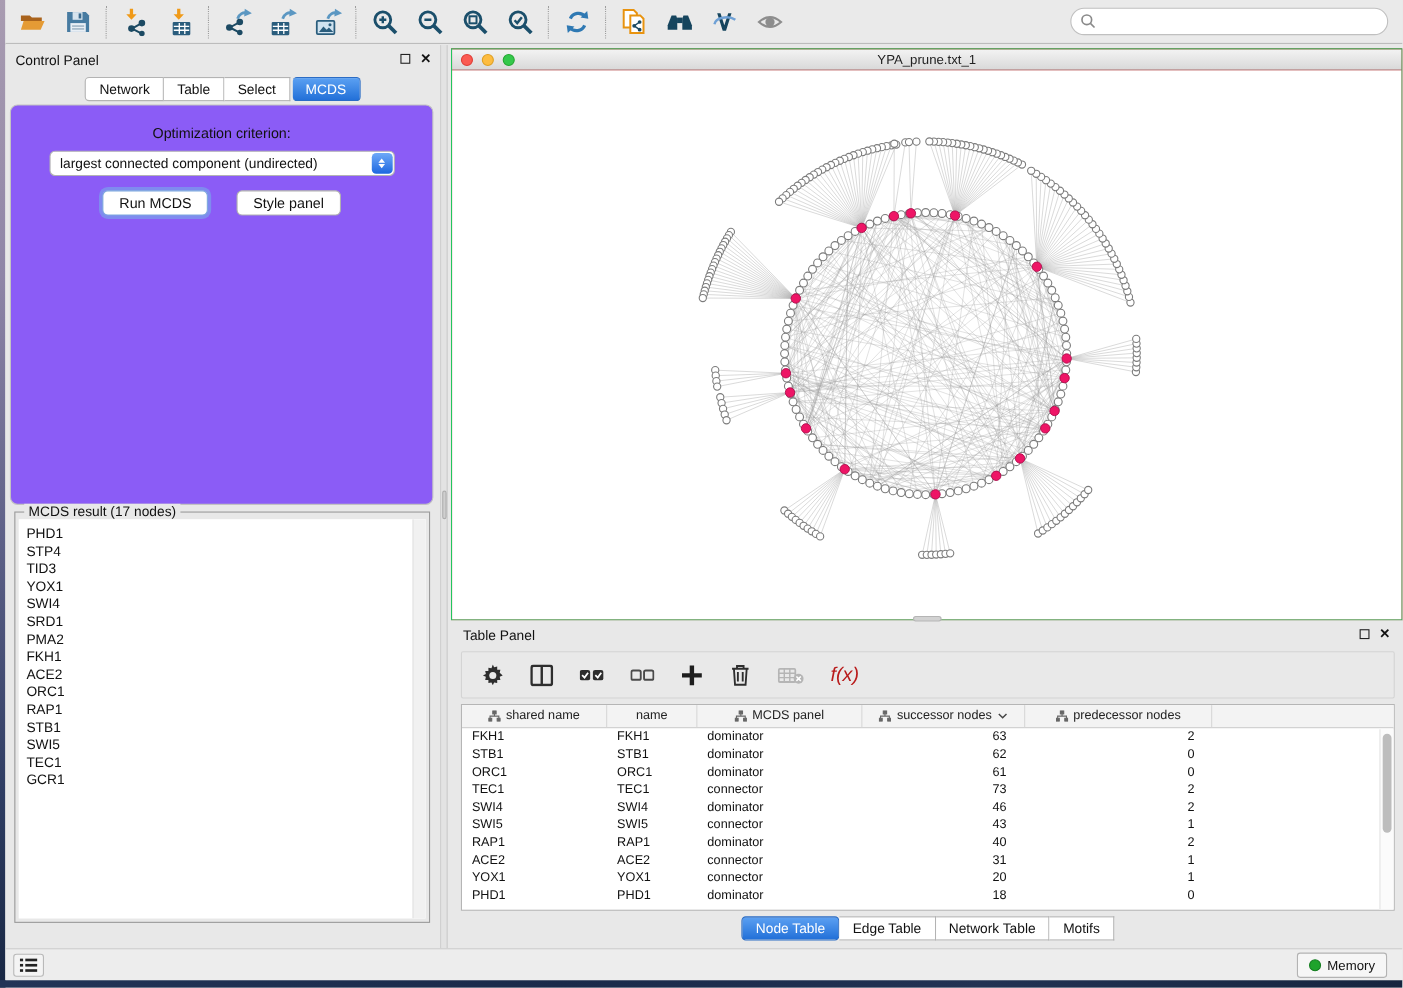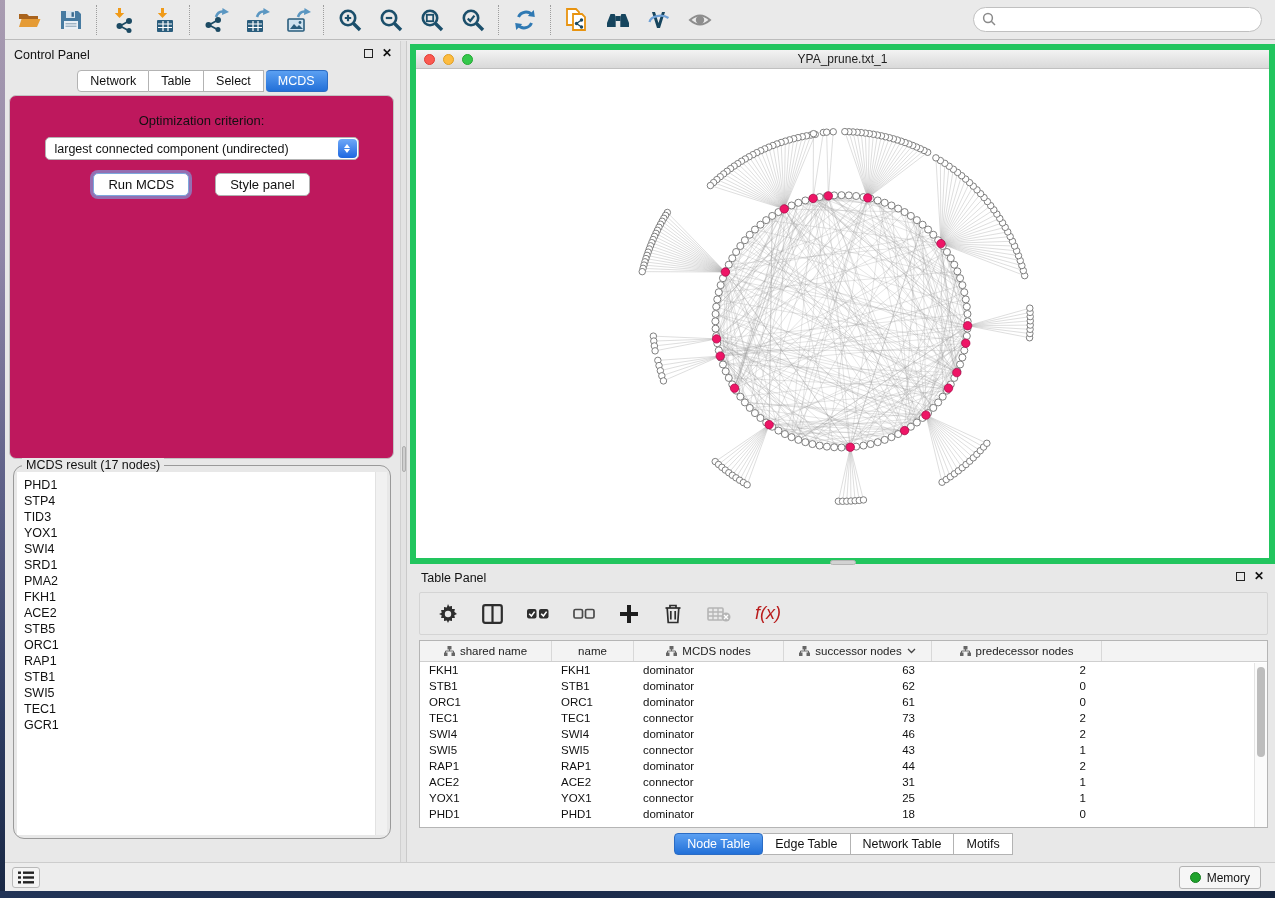--- a/index.html
+++ b/index.html
@@ -22,45 +22,45 @@
   .control-panel{position:absolute;left:0;top:0;bottom:0;width:395px;background:#e8e8e8;}
   .cp-header{position:relative;height:27px;}
   .panel-title{position:absolute;left:9px;top:7px;font-size:12.5px;color:#111;}
   .panel-icons{position:absolute;right:8px;top:7px;display:flex;gap:9px;align-items:center;}
   .float-icon{width:9px;height:9px;border:1.6px solid #222;display:inline-block;}
   .close-icon{font-size:12px;font-weight:700;color:#111;line-height:10px;}
   .cp-tabs{position:absolute;left:0;right:0;top:29px;display:flex;justify-content:center;}
   .tab{font-size:12.5px;padding:3px 12px;background:#fff;border:1px solid #b3b3b3;border-left:none;color:#111;}
   .tab:first-child{border-left:1px solid #b3b3b3;border-radius:4px 0 0 4px;}
   .tab.active{background:linear-gradient(#5ba0f2,#2270d8);border-color:#2b6cc4;color:#fff;border-radius:4px;margin-left:2px;}
-  .cp-body{position:absolute;left:4px;right:6px;top:54px;height:364px;background:#be185d;border:1px solid #c2c2c2;border-radius:7px;}
+  .cp-body{position:absolute;left:4px;right:6px;top:54px;height:364px;background:#8b5cf6;border:1px solid #c2c2c2;border-radius:7px;}
   .opt-label{margin-top:17px;text-align:center;font-size:13px;color:#111;}
   .select-row{display:flex;justify-content:center;margin-top:9px;}
   .mac-select{position:relative;width:314px;height:23px;background:#fff;border:1px solid #b3b3b3;border-radius:5px;display:flex;align-items:center;}
   .mac-select .sel-text{font-size:12.5px;color:#111;padding-left:9px;white-space:nowrap;}
   .sel-stepper{position:absolute;right:1px;top:1px;width:19px;height:19px;border-radius:4px;background:linear-gradient(#6fa9f8,#1d67e0);display:flex;flex-direction:column;align-items:center;justify-content:center;gap:1px;}
   .sel-stepper i{width:0;height:0;border-left:3.5px solid transparent;border-right:3.5px solid transparent;}
   .sel-stepper .up{border-bottom:4.5px solid #fff;}
   .sel-stepper .dn{border-top:4.5px solid #fff;}
   .btn-row{display:flex;justify-content:center;gap:26px;margin-top:13px;}
   .mac-btn{height:23px;background:#fff;border:1px solid #b0b0b0;border-radius:5px;font-size:13px;color:#111;padding:0 14px;display:flex;align-items:center;}
   .mac-btn.focused{border-color:#7da8dd;box-shadow:0 0 0 3px rgba(120,170,235,.6);}
-  .groupbox{position:absolute;left:8px;right:9px;top:424px;height:374px;border:1px solid #9a9a9a;border-radius:11px;}
+  .groupbox{position:absolute;left:8px;right:9px;top:424px;height:374px;border:1px solid #9a9a9a;border-radius:0;}
   .groupbox-legend{position:absolute;top:-8px;left:8px;background:#e8e8e8;padding:0 4px;font-size:12.5px;color:#111;}
   .mcds-list{position:absolute;left:3px;right:3px;top:6px;bottom:3px;background:#fff;overflow:hidden;}
   .mcds-scroll{position:absolute;right:0;top:0;bottom:0;width:12px;background:#f1f1f1;border-left:1px solid #e2e2e2;}
   .mcds-item{font-size:12.5px;line-height:16px;padding-left:7px;color:#111;}
   .mcds-items{padding-top:5px;}
 
   .v-splitter{position:absolute;left:395px;top:0;bottom:0;width:7px;background:#e3e3e3;border-left:1px solid #d0d0d0;border-right:1px solid #cacaca;}
   .v-handle{position:absolute;left:1px;top:405px;width:4px;height:26px;background:#cfcfcf;border:1px solid #aeaeae;border-radius:3px;}
 
   .right-area{position:absolute;left:402px;right:0;top:0;bottom:0;}
   
-  .network-window{position:absolute;left:3px;right:0;top:3px;height:520px;border:6px solid #22c55e;background:#b91c1c;}
+  .network-window{position:absolute;left:3px;right:0;top:3px;height:520px;border:1px solid #22c55e;background:#b91c1c;}
   .net-titlebar{position:relative;height:19px;background:linear-gradient(#f3f3f3,#d9d9d9);border-bottom:1px solid #c0c0c0;}
   .traffic{position:absolute;left:8px;top:4px;display:flex;gap:8px;}
   .light{width:11px;height:11px;border-radius:50%;}
   .light.red{background:#fb5a51;border:1px solid #df3d36;}
   .light.yellow{background:#fdbc40;border:1px solid #dfa023;}
   .light.green{background:#34c84b;border:1px solid #24a732;}
   .net-title{text-align:center;font-size:12px;line-height:18px;color:#222;}
   .net-canvas{position:absolute;left:0;right:0;top:19px;bottom:0;background:#fff;overflow:hidden;}
   .net-canvas svg{position:absolute;left:0;top:0;width:100%;height:100%;}
 
@@ -310,21 +310,20 @@
             <div class="mcds-items">
                 <div class="mcds-item">PHD1</div>
                 <div class="mcds-item">STP4</div>
                 <div class="mcds-item">TID3</div>
                 <div class="mcds-item">YOX1</div>
                 <div class="mcds-item">SWI4</div>
                 <div class="mcds-item">SRD1</div>
                 <div class="mcds-item">PMA2</div>
                 <div class="mcds-item">FKH1</div>
                 <div class="mcds-item">ACE2</div>
-                <div class="mcds-item">STB5</div>
                 <div class="mcds-item">ORC1</div>
                 <div class="mcds-item">RAP1</div>
                 <div class="mcds-item">STB1</div>
                 <div class="mcds-item">SWI5</div>
                 <div class="mcds-item">TEC1</div>
                 <div class="mcds-item">GCR1</div>
               </div>
             <div class="mcds-scroll"></div>
           </div>
         </div>
@@ -1165,21 +1164,21 @@
                 </div>
                 <div class="th">
                   <svg width="11" height="10" viewBox="0 0 11 10">
                     <g fill="#666" stroke="#666">
                       <rect x="4" y="0" width="3" height="3"></rect>
                       <rect x="0" y="7" width="3" height="3"></rect>
                       <rect x="8" y="7" width="3" height="3"></rect>
                       <path d="M5.5 3v2M1.5 7V5h8v2" fill="none" stroke-width="1"></path>
                     </g>
                   </svg>
-                  <span>MCDS nodes</span>
+                  <span>MCDS panel</span>
                 </div>
                 <div class="th">
                   <svg width="11" height="10" viewBox="0 0 11 10">
                     <g fill="#666" stroke="#666">
                       <rect x="4" y="0" width="3" height="3"></rect>
                       <rect x="0" y="7" width="3" height="3"></rect>
                       <rect x="8" y="7" width="3" height="3"></rect>
                       <path d="M5.5 3v2M1.5 7V5h8v2" fill="none" stroke-width="1"></path>
                     </g>
                   </svg>
@@ -1240,35 +1239,35 @@
                   <div class="td c0">SWI5</div>
                   <div class="td c1">SWI5</div>
                   <div class="td c2">connector</div>
                   <div class="td c3">43</div>
                   <div class="td c4">1</div>
                 </div>
                 <div class="trow">
                   <div class="td c0">RAP1</div>
                   <div class="td c1">RAP1</div>
                   <div class="td c2">dominator</div>
-                  <div class="td c3">44</div>
+                  <div class="td c3">40</div>
                   <div class="td c4">2</div>
                 </div>
                 <div class="trow">
                   <div class="td c0">ACE2</div>
                   <div class="td c1">ACE2</div>
                   <div class="td c2">connector</div>
                   <div class="td c3">31</div>
                   <div class="td c4">1</div>
                 </div>
                 <div class="trow">
                   <div class="td c0">YOX1</div>
                   <div class="td c1">YOX1</div>
                   <div class="td c2">connector</div>
-                  <div class="td c3">25</div>
+                  <div class="td c3">20</div>
                   <div class="td c4">1</div>
                 </div>
                 <div class="trow">
                   <div class="td c0">PHD1</div>
                   <div class="td c1">PHD1</div>
                   <div class="td c2">dominator</div>
                   <div class="td c3">18</div>
                   <div class="td c4">0</div>
                 </div>
               </div>

